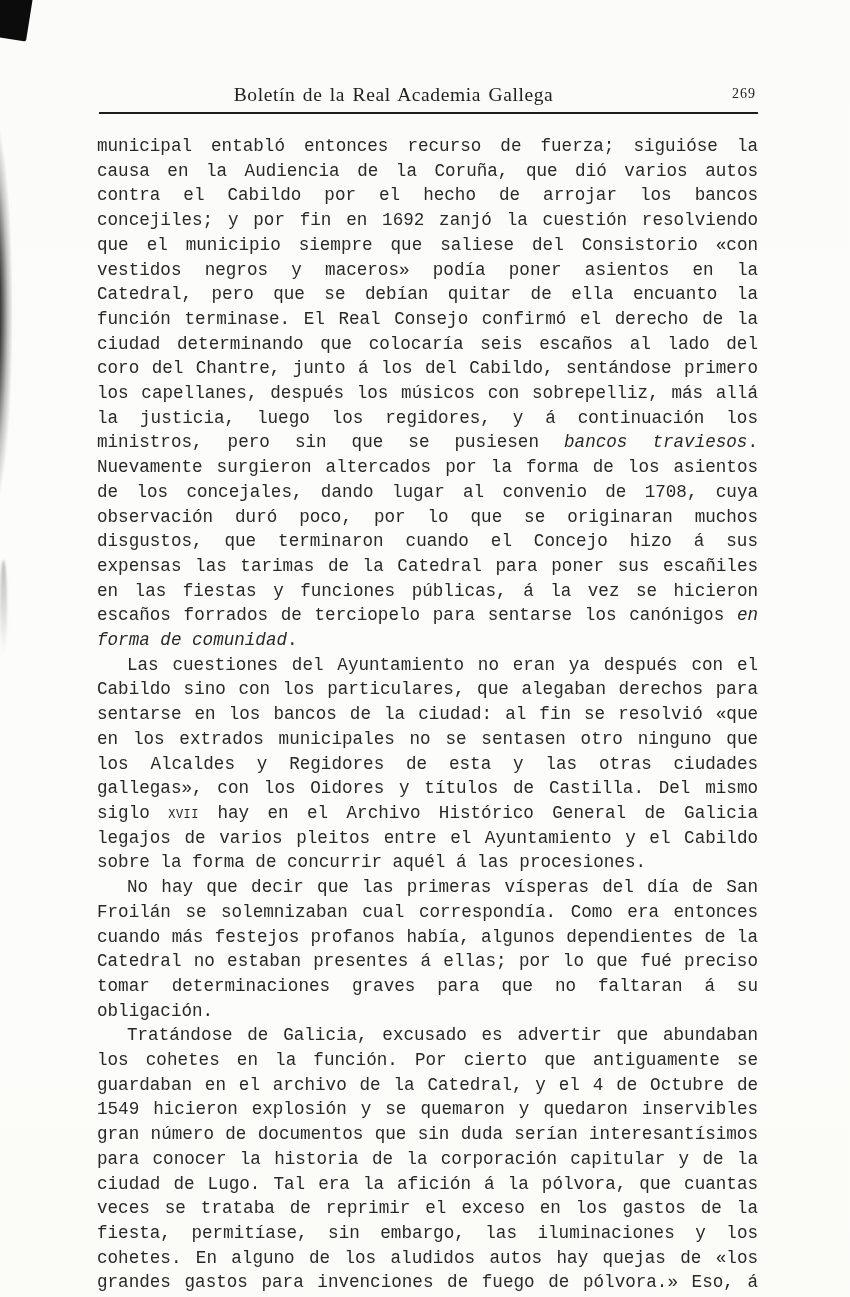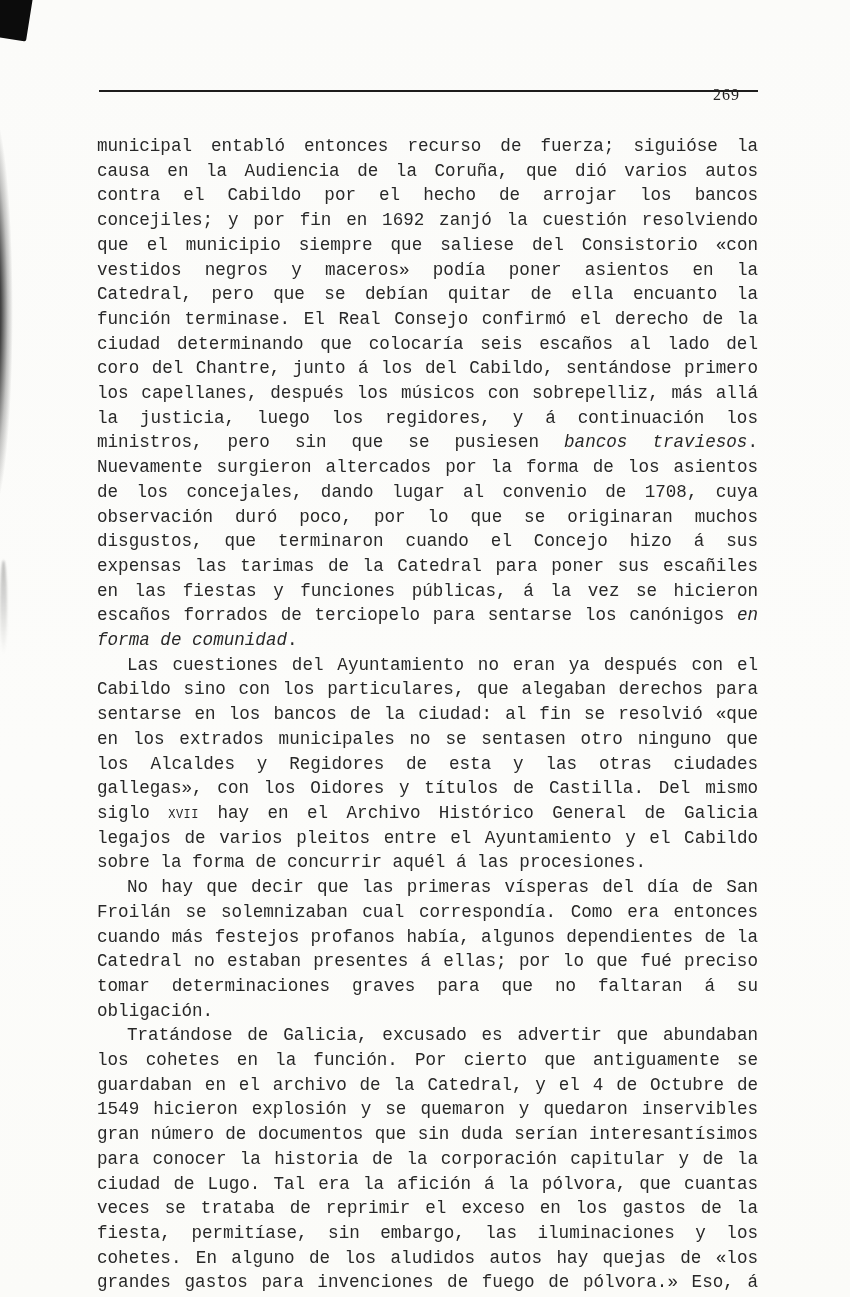--- a/index.html
+++ b/index.html
@@ -65,23 +65,23 @@
     font-size: 19.5px;
     letter-spacing: 0.6px;
     color: #222120;
   }
   .journal-title {
     display: inline-block;
     word-spacing: 2px;
   }
   .page-number {
     position: absolute;
-    right: 18px;
+    right: 2px;
     top: 2px;
-    font-size: 16px;
+    font-size: 14px;
     letter-spacing: 1px;
   }
   .header-rule {
     margin-top: 6px;
     border-top: 2px solid #1e1d1c;
   }
 
   
   .text-block {
     position: absolute;
@@ -113,20 +113,21 @@
 <body>
 
 <div class="page">
 
   <div class="corner-mark"></div>
   <div class="binding-shadow"></div>
   <div class="binding-shadow-tail"></div>
 
   <header class="page-header">
     <div class="header-row">
+      <span class="journal-title">Boletín de la Real Academia Gallega</span>
       <span class="page-number">269</span>
     </div>
     <div class="header-rule"></div>
   </header>
 
   <main class="text-block">
 
     <p class="para no-indent"><span>municipal entabló entonces recurso de fuerza; siguióse la causa en la Audiencia de la Coruña, que dió varios autos contra el Cabildo por el hecho de arrojar los bancos concejiles; y por fin en 1692 zanjó la cuestión resolviendo que el municipio siempre que saliese del Consistorio «con vestidos negros y maceros» podía poner asientos en la Catedral, pero que se debían quitar de ella encuanto la función terminase. El Real Consejo confirmó el derecho de la ciudad determinando que colocaría seis escaños al lado del coro del Chantre, junto á los del Cabildo, sentándose primero los capellanes, después los músicos con sobrepelliz, más allá la justicia, luego los regidores, y á continuación los ministros, pero sin que se pusiesen </span><em>bancos traviesos</em><span>. Nuevamente surgieron altercados por la forma de los asientos de los concejales, dando lugar al convenio de 1708, cuya observación duró poco, por lo que se originaran muchos disgustos, que terminaron cuando el Concejo hizo á sus expensas las tarimas de la Catedral para poner sus escañiles en las fiestas y funciones públicas, á la vez se hicieron escaños forrados de terciopelo para sentarse los canónigos </span><em>en forma de comunidad</em><span>.</span></p>
 
     <p class="para"><span>Las cuestiones del Ayuntamiento no eran ya después con el Cabildo sino con los particulares, que alegaban derechos para sentarse en los bancos de la ciudad: al fin se resolvió «que en los extrados municipales no se sentasen otro ninguno que los Alcaldes y Regidores de esta y las otras ciudades gallegas», con los Oidores y títulos de Castilla. Del mismo siglo </span><span class="sc">xvii</span><span> hay en el Archivo Histórico General de Galicia legajos de varios pleitos entre el Ayuntamiento y el Cabildo sobre la forma de concurrir aquél á las procesiones.</span></p>

